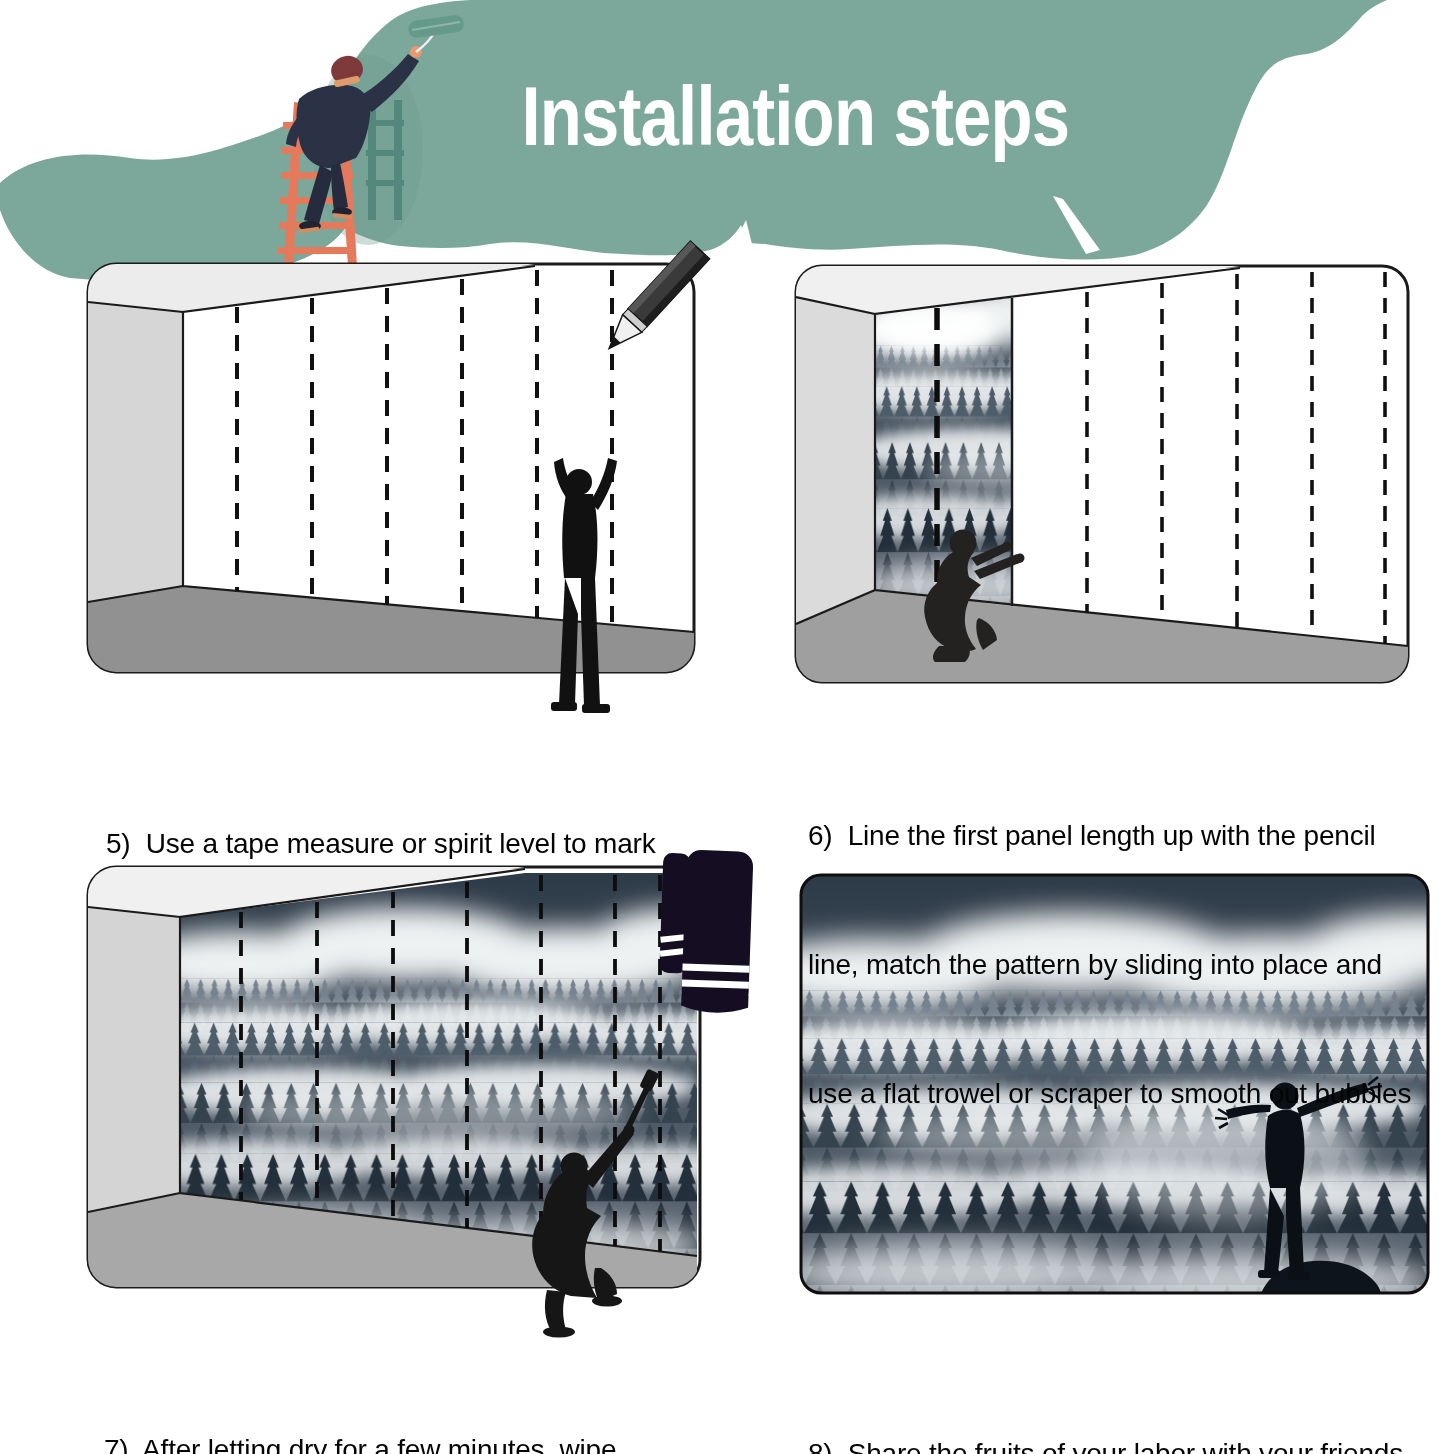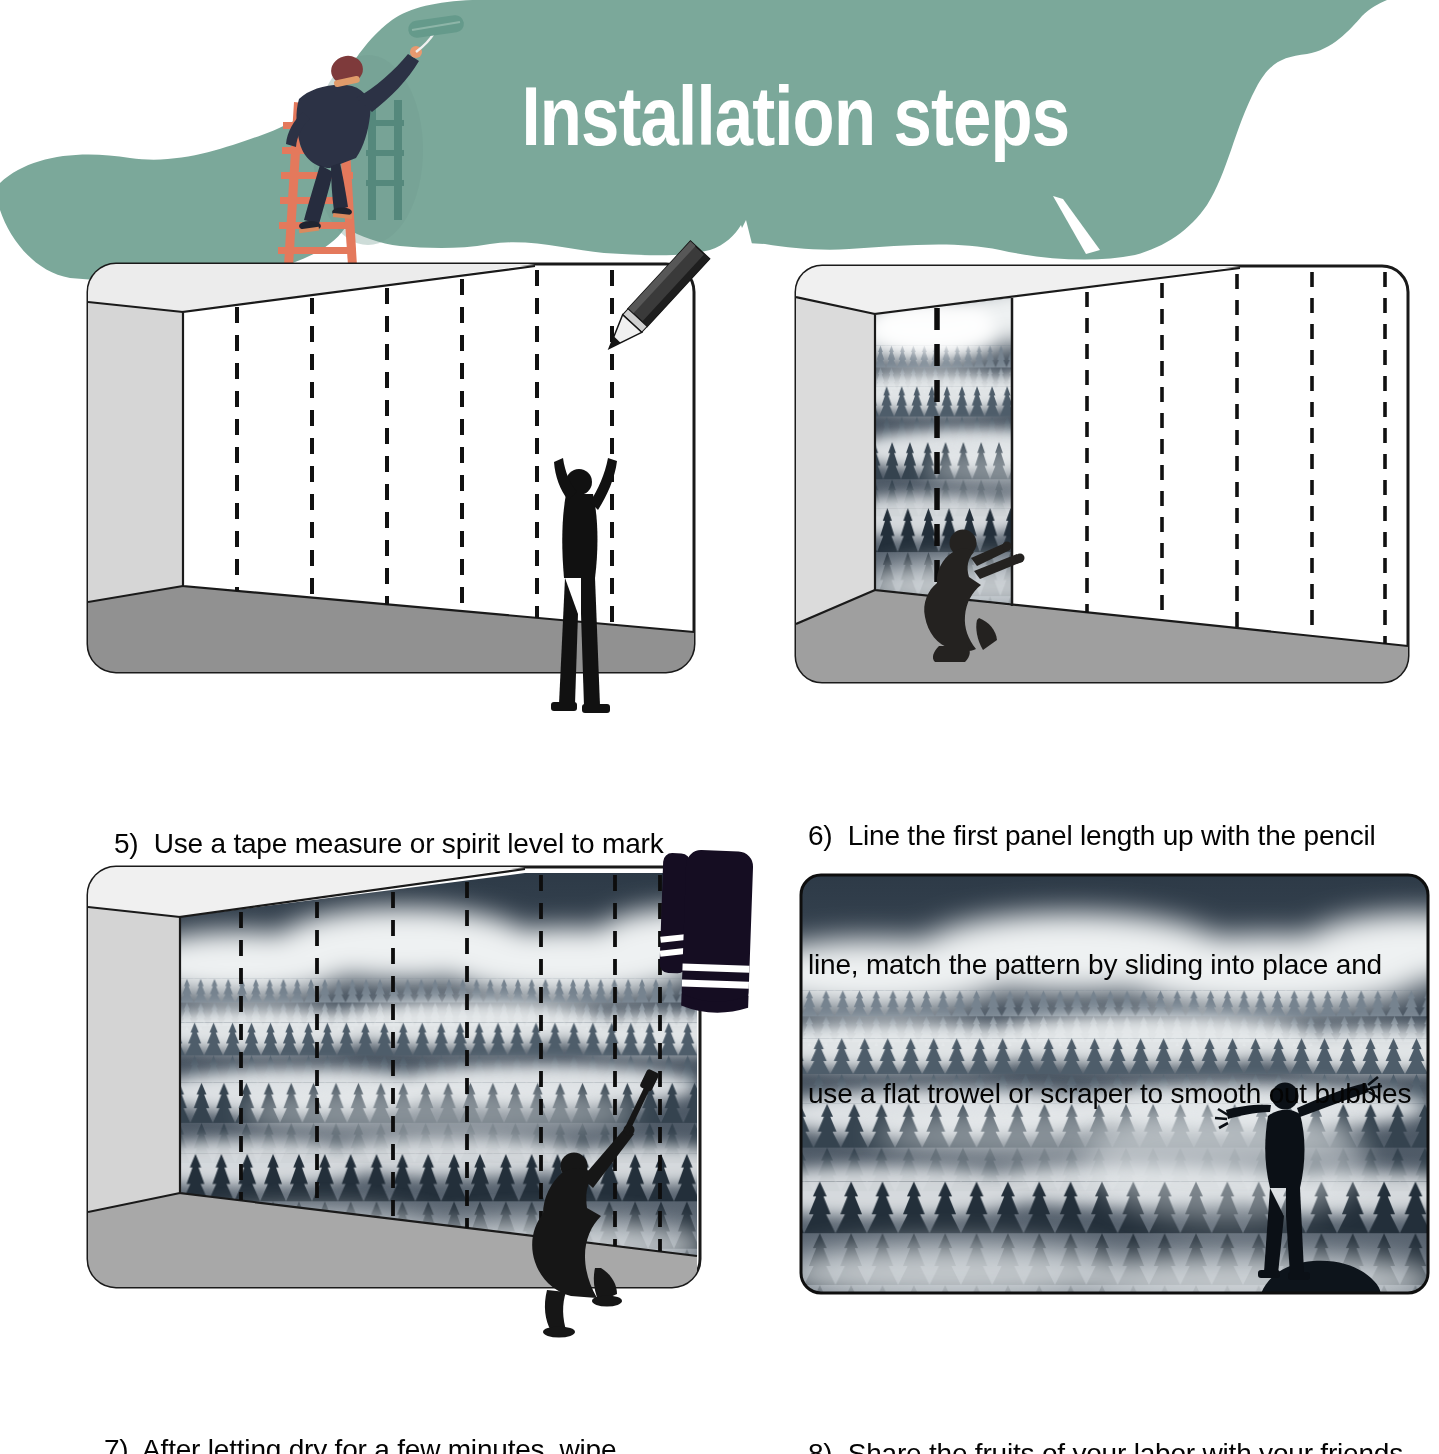--- a/index.html
+++ b/index.html
@@ -10,21 +10,21 @@
   .page-title{position:absolute;left:462px;top:72px;width:660px;z-index:2;
         text-align:center;color:#ffffff;font-weight:700;font-size:84px;line-height:1.05;
         letter-spacing:-1px;transform:scaleX(.82);transform-origin:center;white-space:nowrap;}
   .panel{position:absolute;z-index:2;}
   #panel-step5{left:85px;top:258px;}
   #panel-step6{left:793px;top:262px;}
   #panel-step7{left:85px;top:860px;}
   #panel-step8{left:798px;top:872px;}
   .cap{position:absolute;z-index:2;color:#040404;font-size:28px;line-height:43px;
        letter-spacing:-0.2px;white-space:pre-wrap;}
-  #cap5{left:114px;top:736px;width:660px;}
+  #cap5{left:106px;top:736px;width:660px;}
   #cap6{left:808px;top:728px;width:660px;}
   #cap7{left:104px;top:1342px;width:660px;}
   #cap8{left:808px;top:1346px;width:660px;}
 </style>
 </head>
 <body>
 
 <div class="page">
 
   <svg width="0" height="0" aria-hidden="true">

